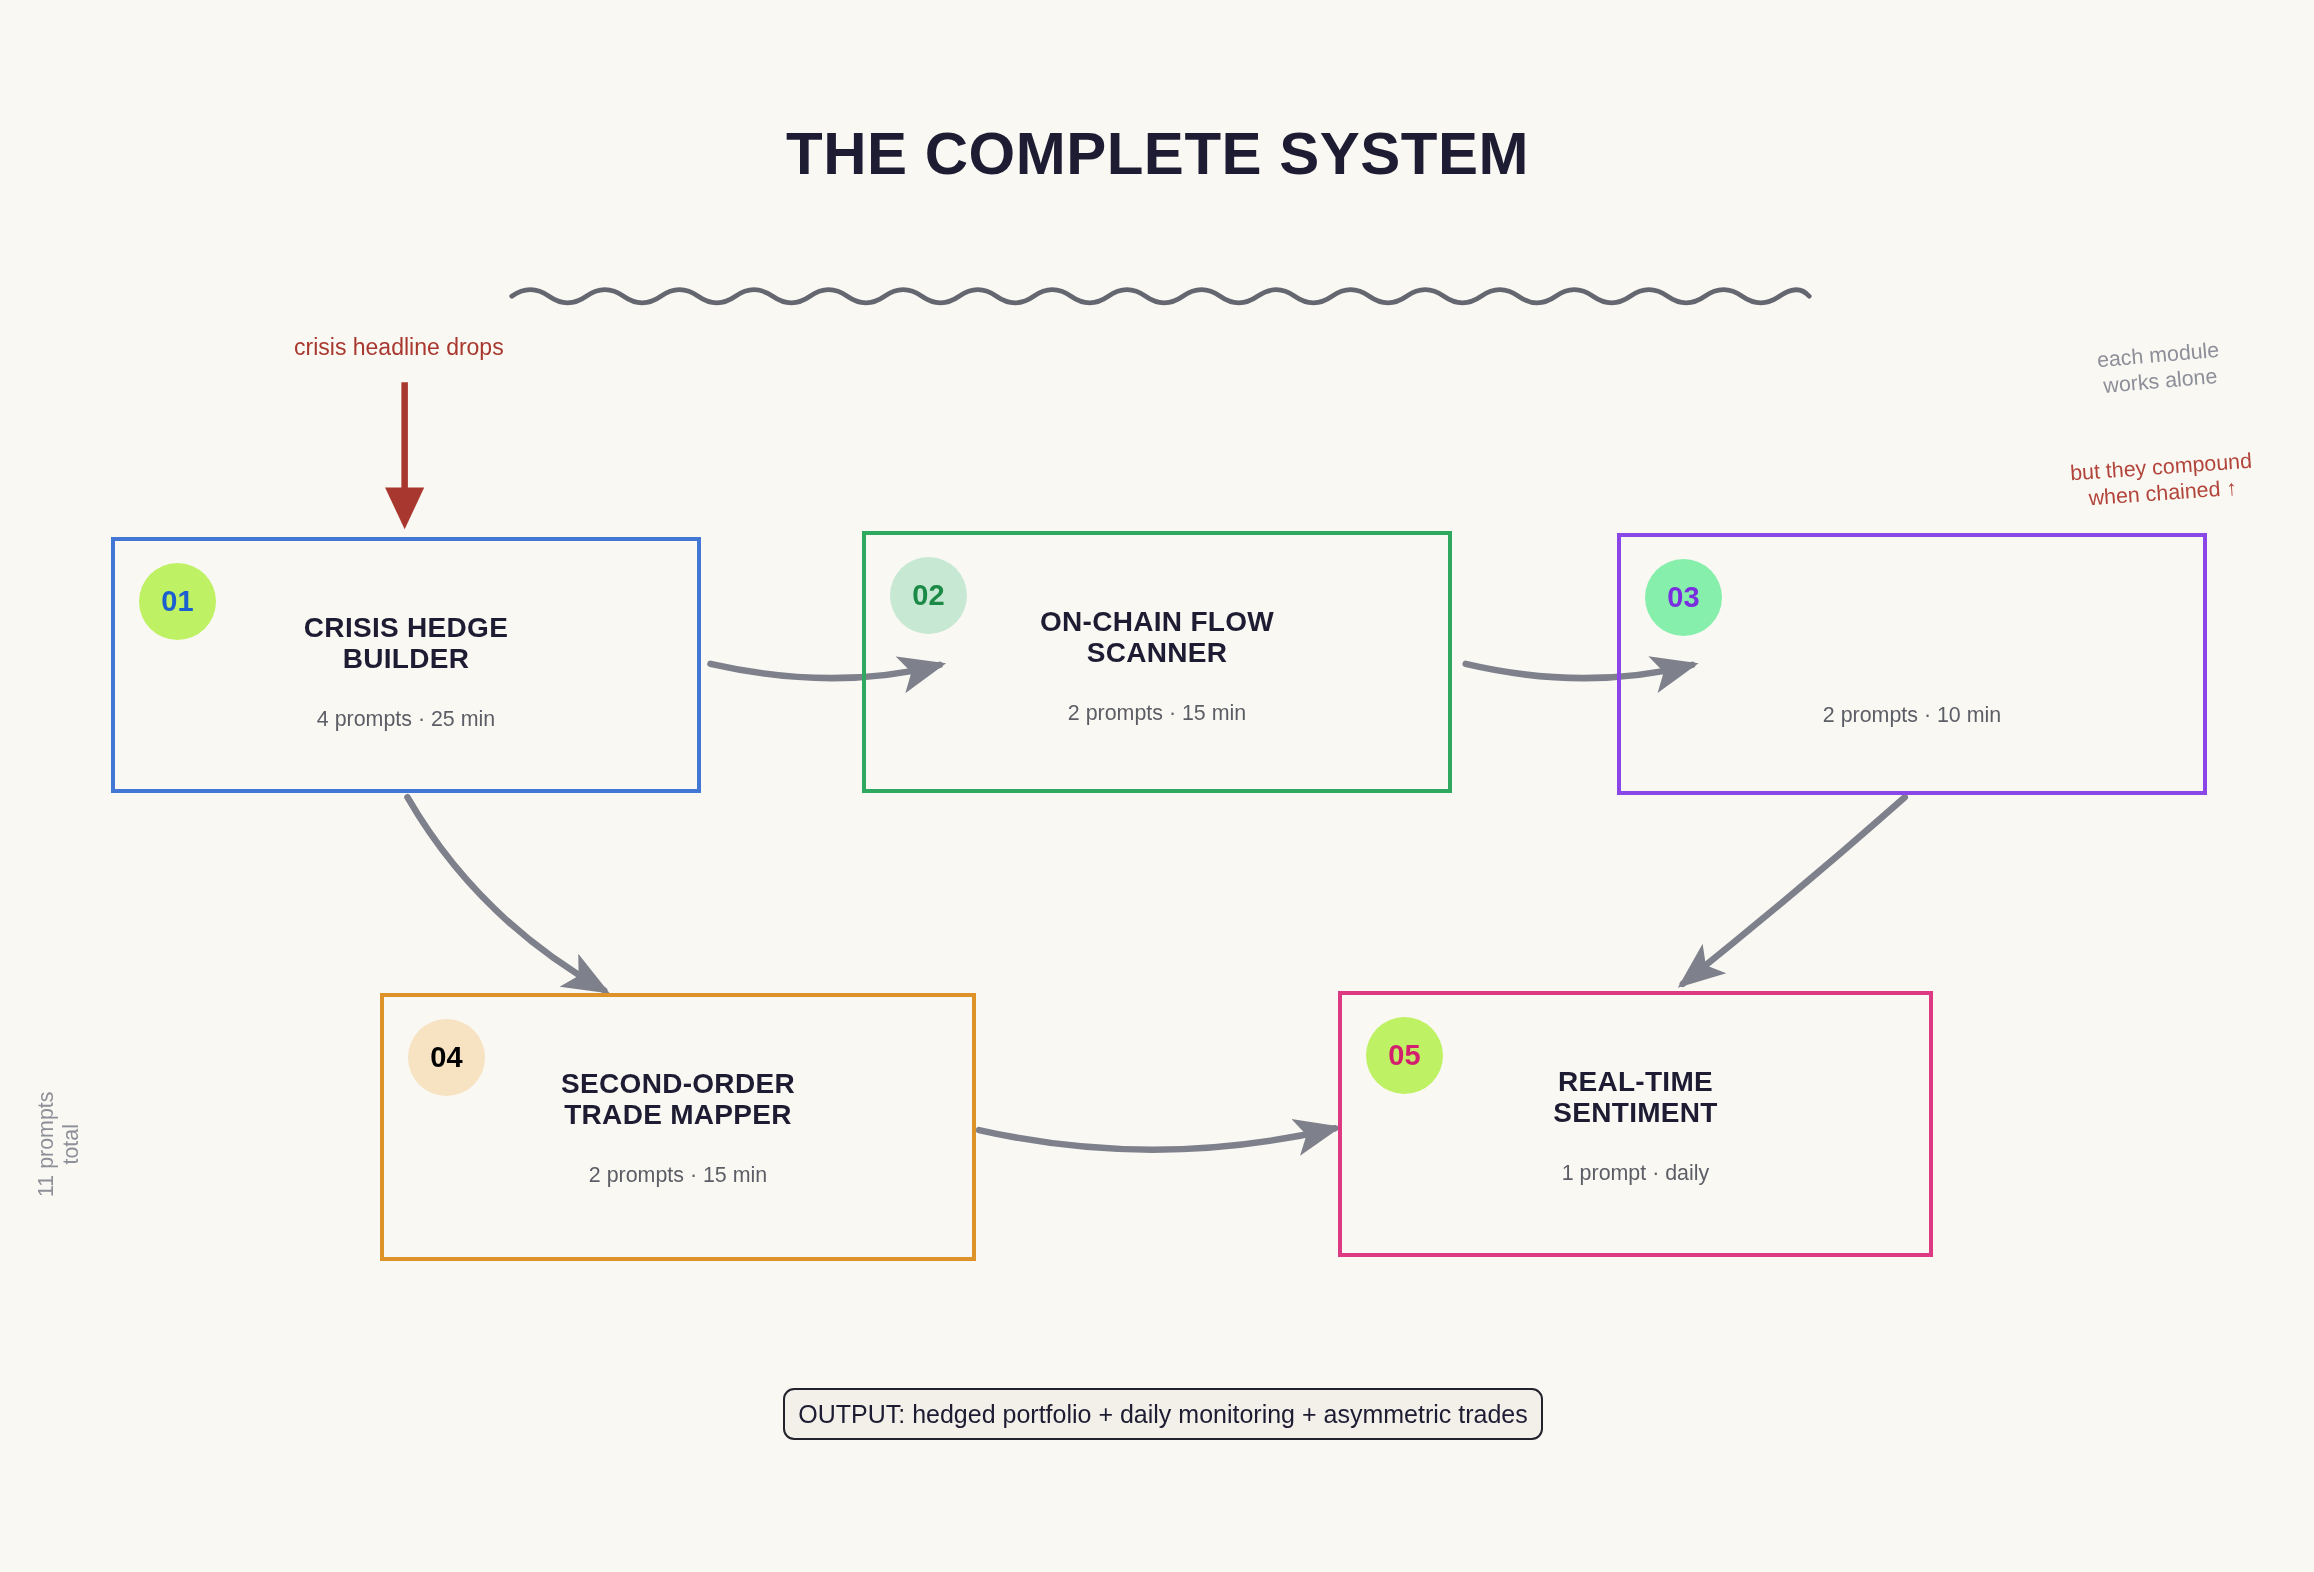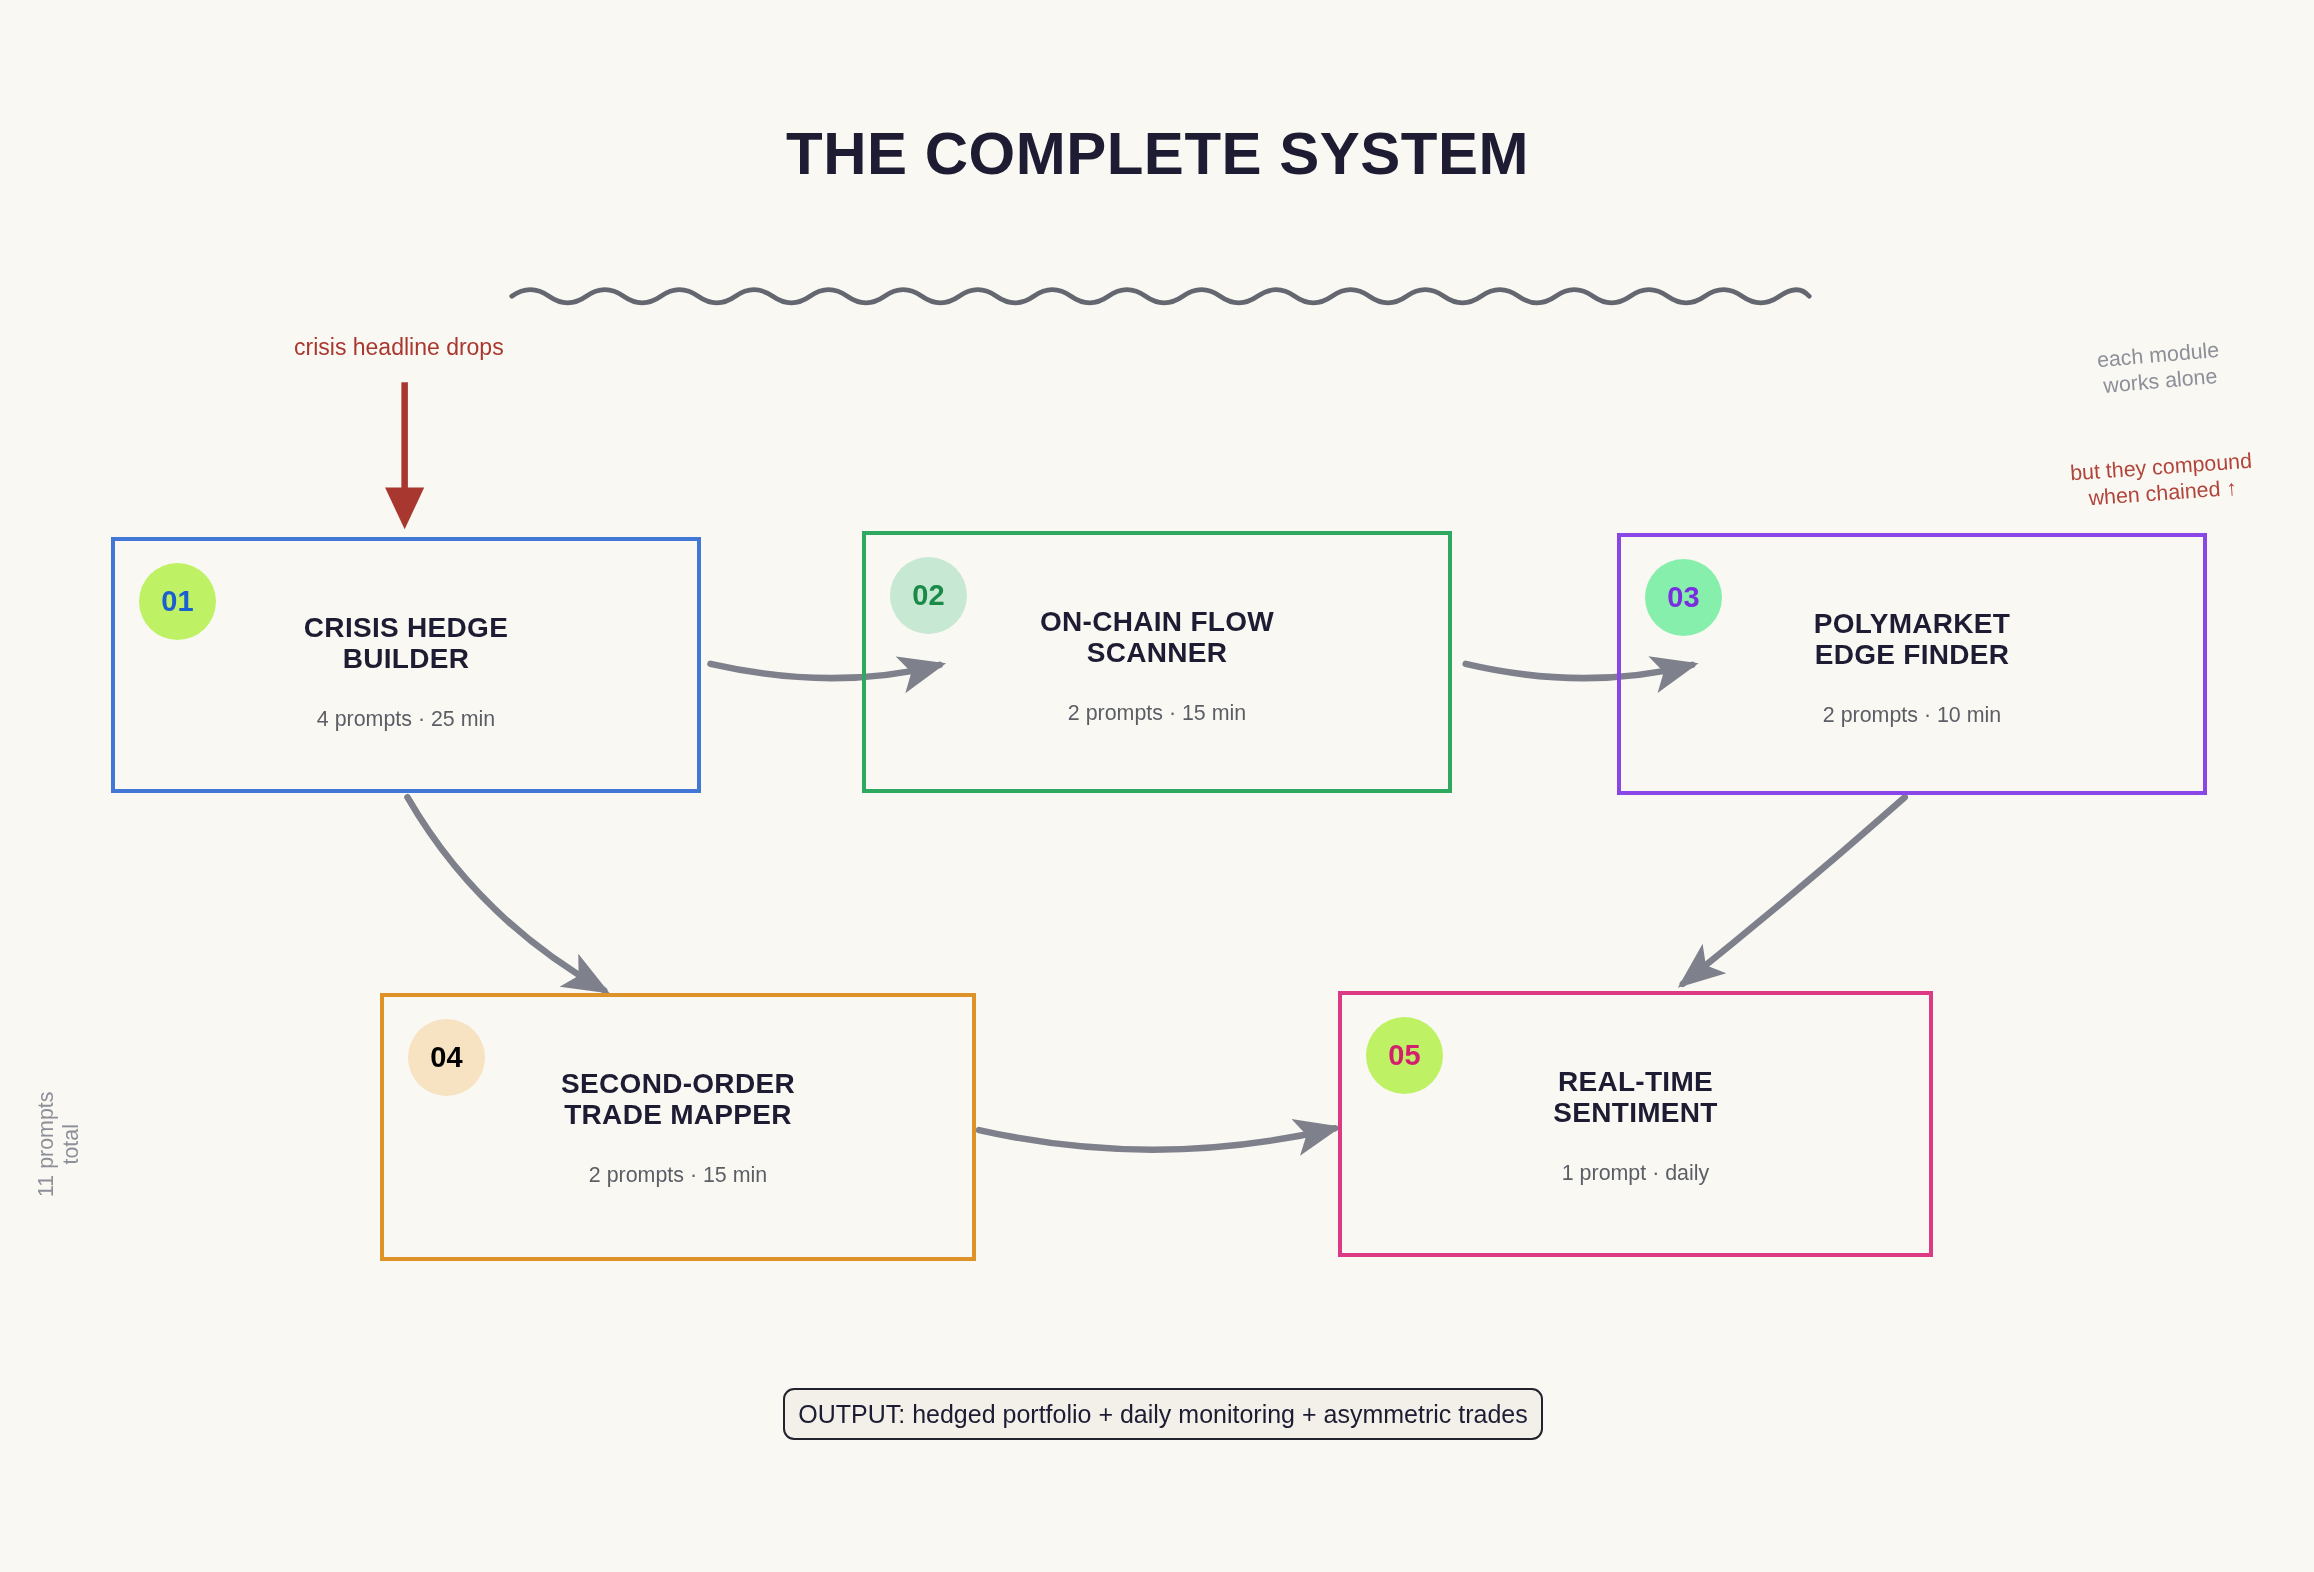--- a/index.html
+++ b/index.html
@@ -222,22 +222,20 @@
     </div>
     <div class="m-title" style="white-space: pre-line;">ON-CHAIN FLOW
 SCANNER</div>
     <div class="m-meta">2 prompts · 15 min</div>
   </div>
 
   <div class="module" style="left:1617px; top:533px; width:590px; height:262px; border:4.7px solid #8b46e8;">
     <div class="num-circle" style="background:#86efac; color:#7a2ee0;">
       <span>03</span>
     </div>
-    <div class="m-title" style="white-space: pre-line;">POLYMARKET
-EDGE FINDER</div>
     <div class="m-meta">2 prompts · 10 min</div>
   </div>
 
   <div class="module" style="left:380px; top:993px; width:596px; height:268px; border:4.7px solid #dd9327;">
     <div class="num-circle" style="background:#f7e2c2; color:#000000;">
       <span>04</span>
     </div>
     <div class="m-title" style="white-space: pre-line;">SECOND-ORDER
 TRADE MAPPER</div>
     <div class="m-meta">2 prompts · 15 min</div>

